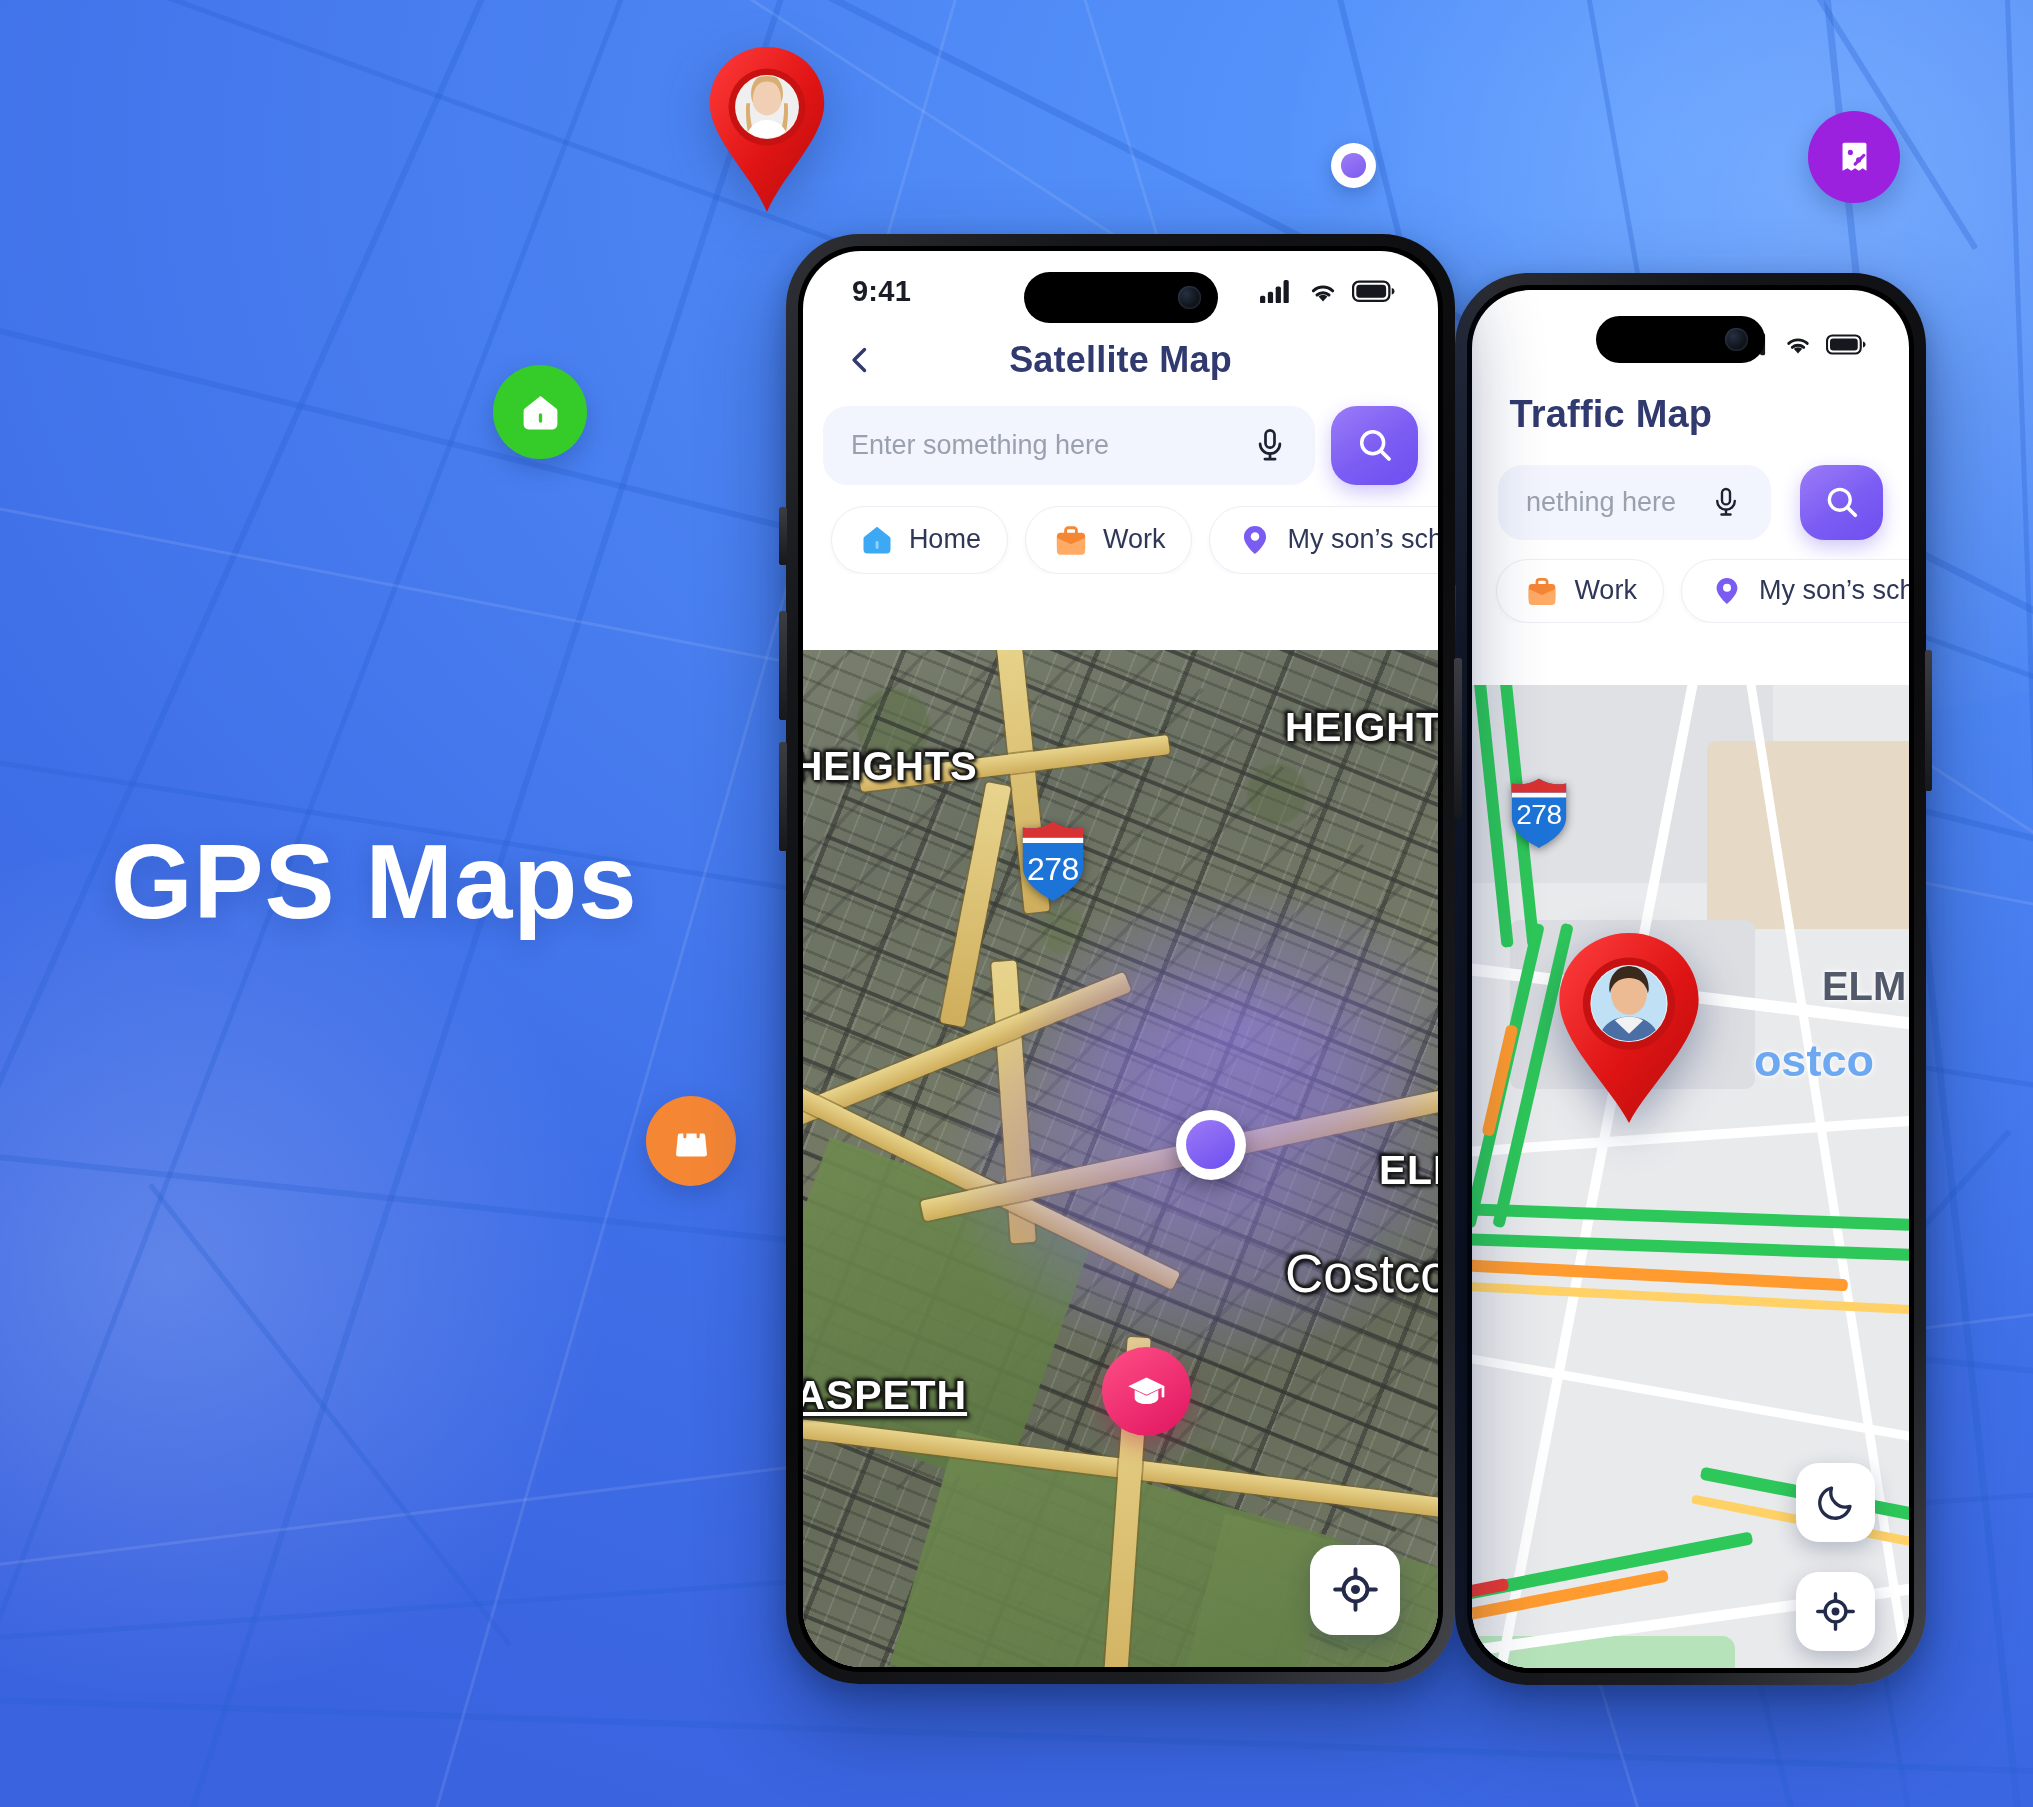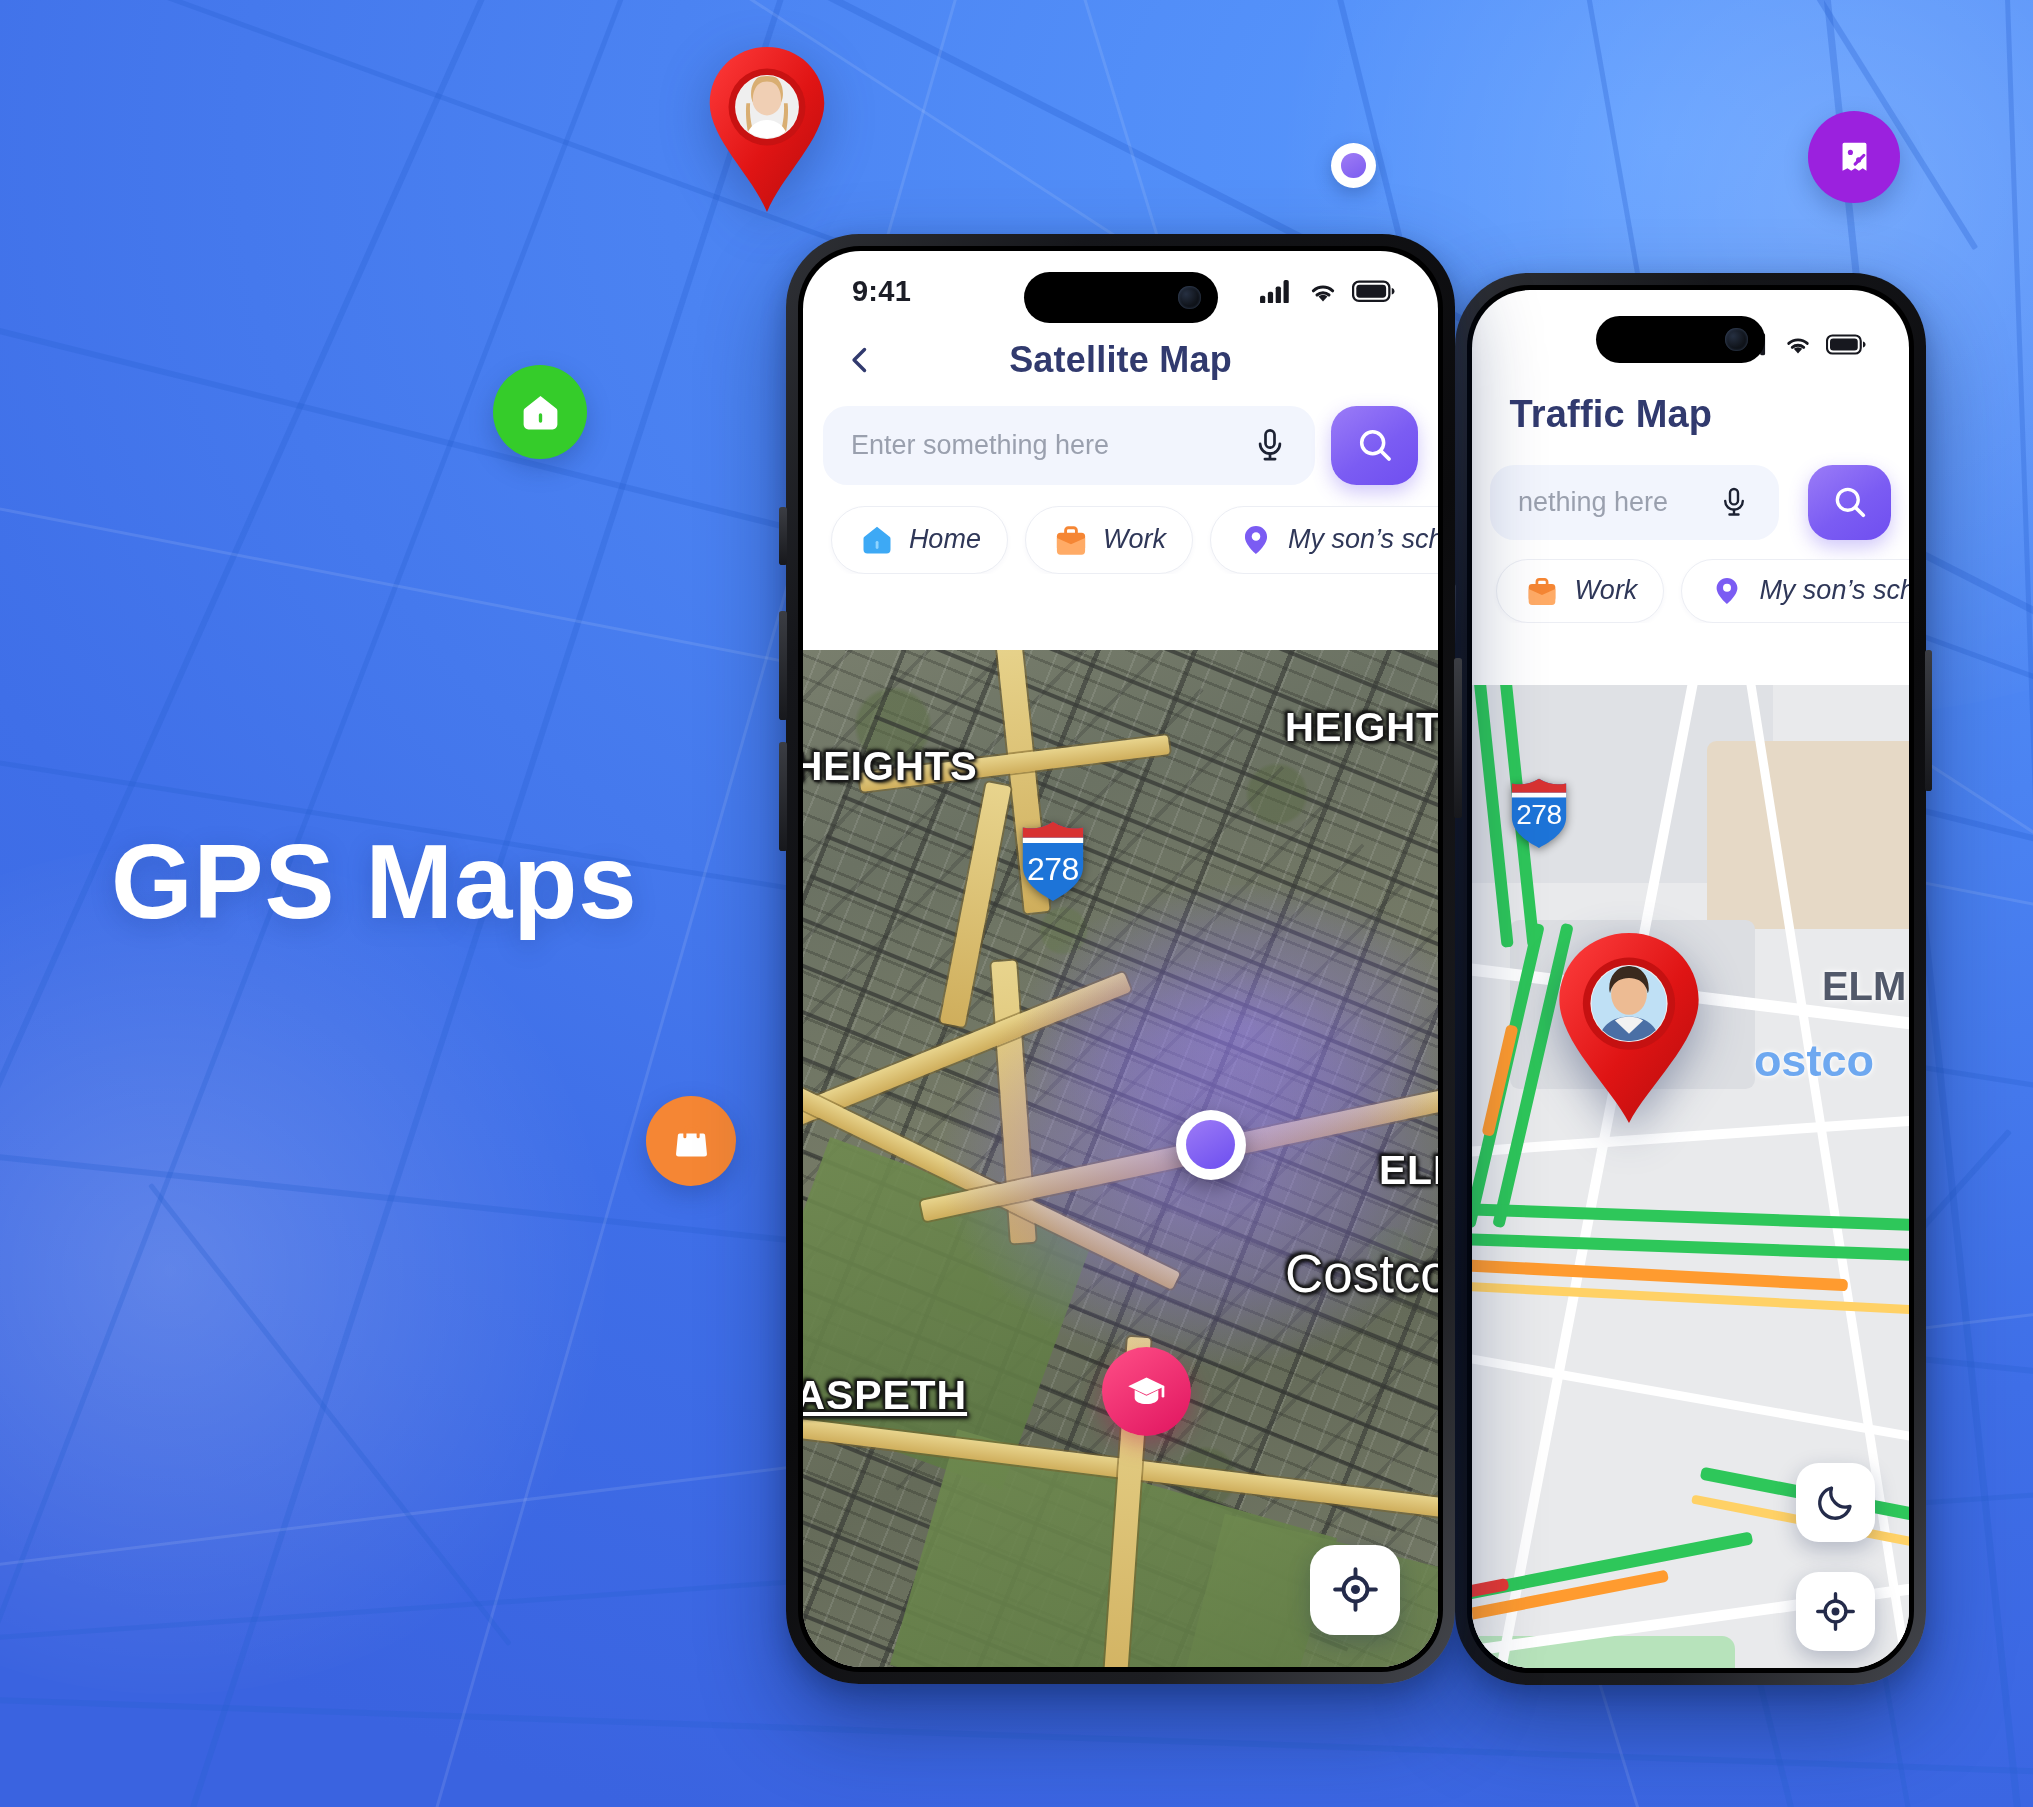--- a/index.html
+++ b/index.html
@@ -183,21 +183,20 @@
     display:flex;align-items:center;justify-content:center;
     box-shadow:0 7.5px 19px rgba(110,80,240,.32);
     cursor:pointer;
   }
 
   .chips-row{
     display:flex;align-items:center;gap:17px;
     padding:0 28px;
     margin-top:21px;
     overflow:hidden;
-    font-style:italic;
   }
   .chip{
     display:flex;align-items:center;gap:13px;
     height:68px;
     padding:0 26px;
     border:1.9px solid #eceef4;
     border-radius:34px;
     background:#fff;
     white-space:nowrap;
     cursor:pointer;
@@ -446,21 +445,21 @@
             <path d="M29.6 5.6v4.8c1.5-.4 2-1.3 2-2.4s-.5-2-2-2.4z" fill="#17181f"></path>
           </svg>
         </div>
       </div>
 
       <div class="hdr-card" style="padding-bottom:21px;">
         <div class="nav-row" style="height:81px;">
           <div class="page-title title-left" style="font-size:38px;">Traffic Map</div>
         </div>
 
-        <div class="search-row" style="padding:0 18px;gap:29px;">
+        <div class="search-row" style="padding:0 26px;gap:29px;">
           <div class="search-field" style="height:75px;">
             <div class="ph">nething here</div>
             <div class="mic-btn">
               <svg width="32" height="32" viewBox="0 0 24 24">
                 <rect x="9" y="2.2" width="6" height="11.6" rx="3" fill="none" stroke="#1d2233" stroke-width="1.8"></rect>
                 <path d="M5.4 11.2a6.6 6.6 0 0 0 13.2 0" fill="none" stroke="#1d2233" stroke-width="1.8" stroke-linecap="round"></path>
                 <path d="M12 17.8v3.6M8.6 21.4h6.8" stroke="#1d2233" stroke-width="1.8" stroke-linecap="round"></path>
               </svg>
             </div>
           </div>

